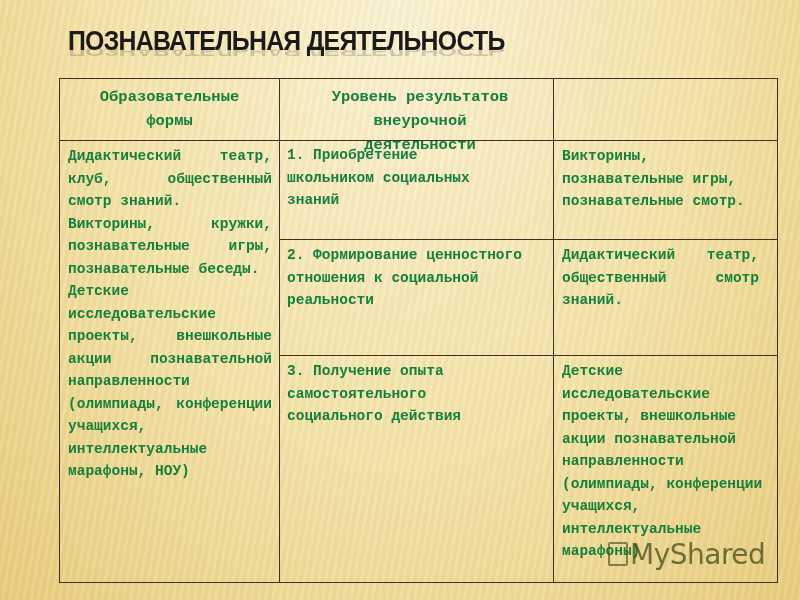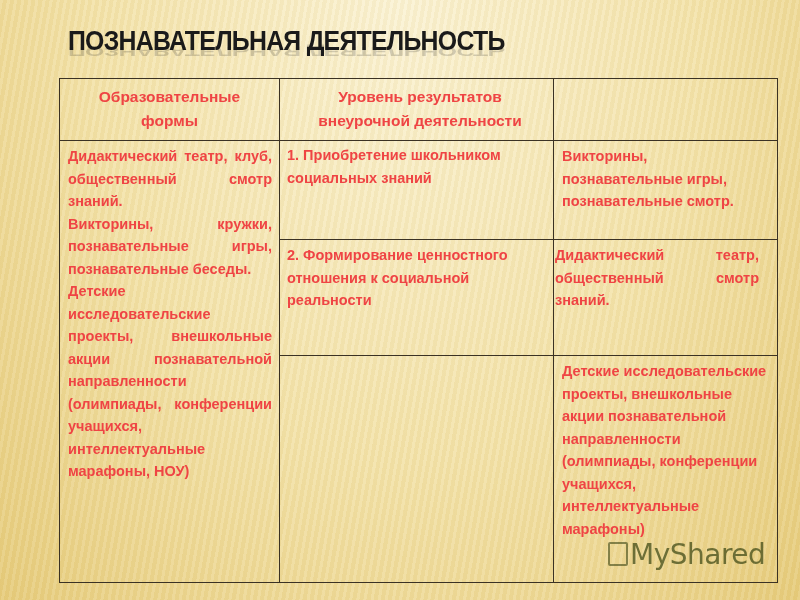--- a/index.html
+++ b/index.html
@@ -51,22 +51,23 @@
       width: 719px;
       height: 505px;
       border: 1.5px solid #3b3224;
       box-sizing: border-box;
     }
     .cell {
       position: absolute;
       box-sizing: border-box;
       font-size: 14.5px;
       line-height: 22.5px;
-      color: #ef4444;
+      color: #15803d;
       font-weight: bold;
+      font-family: Liberation Mono, monospace;
     }
     .vline {
       position: absolute;
       top: 0;
       bottom: 0;
       width: 0;
       border-left: 1.3px solid #3b3224;
     }
     .hline {
       position: absolute;
@@ -125,20 +126,21 @@
   <div class="cell" style="left:0; top:61px; width:219px; height:442px; padding:5px 7px 0 8px;">
     <div class="justify">Дидактический театр, клуб, общественный смотр знаний.</div>
     <div class="justify">Викторины, кружки, познавательные игры, познавательные беседы.</div>
     <div class="justify">Детские исследовательские проекты, внешкольные акции познавательной направленности (олимпиады, конференции учащихся, интеллектуальные марафоны, НОУ)</div>
   </div>
 
   <div class="cell" style="left:219px; top:61px; width:274px; height:99px; padding:4px 40px 0 8px;">1. Приобретение школьником социальных знаний</div>
   <div class="cell" style="left:493px; top:61px; width:226px; height:99px; padding:5px 12px 0 9px;">Викторины, познавательные игры, познавательные смотр.</div>
 
   <div class="cell" style="left:219px; top:160px; width:274px; height:116px; padding:5px 22px 0 8px;">2. Формирование ценностного отношения к социальной реальности</div>
-  <div class="cell justify" style="left:493px; top:160px; width:226px; height:116px; padding:5px 20px 0 2px;">Дидактический театр, общественный смотр знаний.</div>
+  <div class="cell justify" style="left:493px; top:160px; width:226px; height:116px; padding:5px 20px 0 9px;">Дидактический театр, общественный смотр знаний.</div>
 
+  <div class="cell" style="left:219px; top:276px; width:274px; height:227px; padding:5px 34px 0 8px;">3. Получение опыта самостоятельного социального действия</div>
   <div class="cell" style="left:493px; top:276px; width:226px; height:227px; padding:5px 8px 0 9px;">Детские исследовательские проекты, внешкольные акции познавательной направленности (олимпиады, конференции учащихся, интеллектуальные марафоны)</div>
 </div>
 
 <div class="watermark">
   <span class="wm-icon"></span><span>MyShared</span>
 </div>
 
 </body></html>

